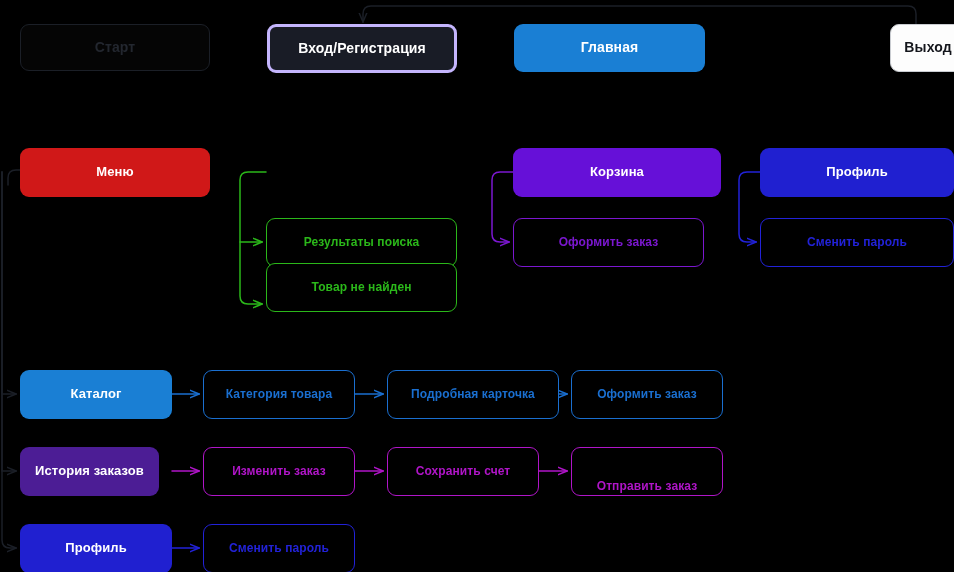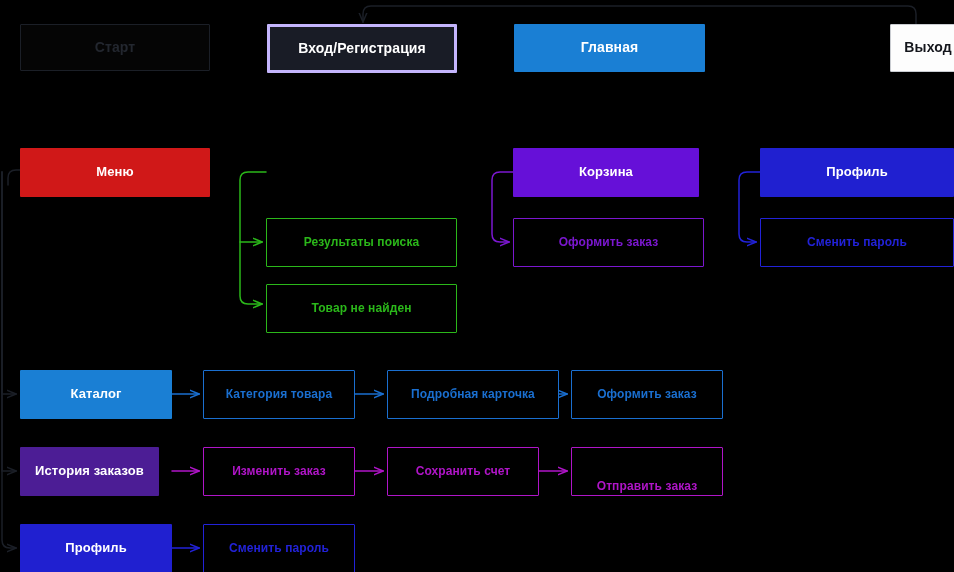--- a/index.html
+++ b/index.html
@@ -25,21 +25,21 @@
     height: 572px;
     pointer-events: none;
   }
   .node {
     position: absolute;
     box-sizing: border-box;
     display: flex;
     align-items: center;
     justify-content: center;
     text-align: center;
-    border-radius: 1px;
+    border-radius: 9px;
     font-weight: bold;
     letter-spacing: 0.1px;
     line-height: 1.1;
     padding: 2px 6px;
     z-index: 2;
   }
   .node.solid {
     border: 1px solid transparent;
   }
   .node.outline {
@@ -113,30 +113,30 @@
     </div>
     <div class="node solid" style="left: 514px; top: 24px; width: 191px; height: 48px; font-size: 14px; background: rgb(26, 127, 212); color: rgb(255, 255, 255);">
       <span>Главная</span>
     </div>
     <div class="node white" style="left: 878px; top: 24px; width: 76px; height: 48px; font-size: 14px; color: rgb(20, 22, 28); margin-left: 12px;">
       <span>Выход</span>
     </div>
     <div class="node solid" style="left: 20px; top: 148px; width: 190px; height: 49px; font-size: 13px; background: rgb(208, 24, 24); color: rgb(255, 255, 255);">
       <span>Меню</span>
     </div>
-    <div class="node solid" style="left: 513px; top: 148px; width: 186px; height: 49px; font-size: 13px; background: rgb(102, 16, 216); color: rgb(255, 255, 255);">
+    <div class="node solid" style="left: 513px; top: 148px; width: 208px; height: 49px; font-size: 13px; background: rgb(102, 16, 216); color: rgb(255, 255, 255);">
       <span>Корзина</span>
     </div>
     <div class="node solid" style="left: 760px; top: 148px; width: 194px; height: 49px; font-size: 13px; background: rgb(32, 32, 208); color: rgb(255, 255, 255);">
       <span>Профиль</span>
     </div>
     <div class="node outline" style="left: 266px; top: 218px; width: 191px; height: 49px; font-size: 12px; border-color: rgb(43, 184, 26); color: rgb(43, 184, 26);">
       <span>Результаты поиска</span>
     </div>
-    <div class="node outline" style="left: 266px; top: 284px; width: 191px; height: 49px; font-size: 12px; border-color: rgb(43, 184, 26); color: rgb(43, 184, 26);">
+    <div class="node outline" style="left: 266px; top: 263px; width: 191px; height: 49px; font-size: 12px; border-color: rgb(43, 184, 26); color: rgb(43, 184, 26);">
       <span>Товар не найден</span>
     </div>
     <div class="node outline" style="left: 513px; top: 218px; width: 191px; height: 49px; font-size: 12px; border-color: rgb(123, 23, 208); color: rgb(123, 23, 208);">
       <span>Оформить заказ</span>
     </div>
     <div class="node outline" style="left: 760px; top: 218px; width: 194px; height: 49px; font-size: 12px; border-color: rgb(34, 34, 216); color: rgb(34, 34, 216);">
       <span>Сменить пароль</span>
     </div>
     <div class="node solid" style="left: 20px; top: 370px; width: 152px; height: 49px; font-size: 13px; background: rgb(26, 127, 212); color: rgb(255, 255, 255);">
       <span>Каталог</span>

